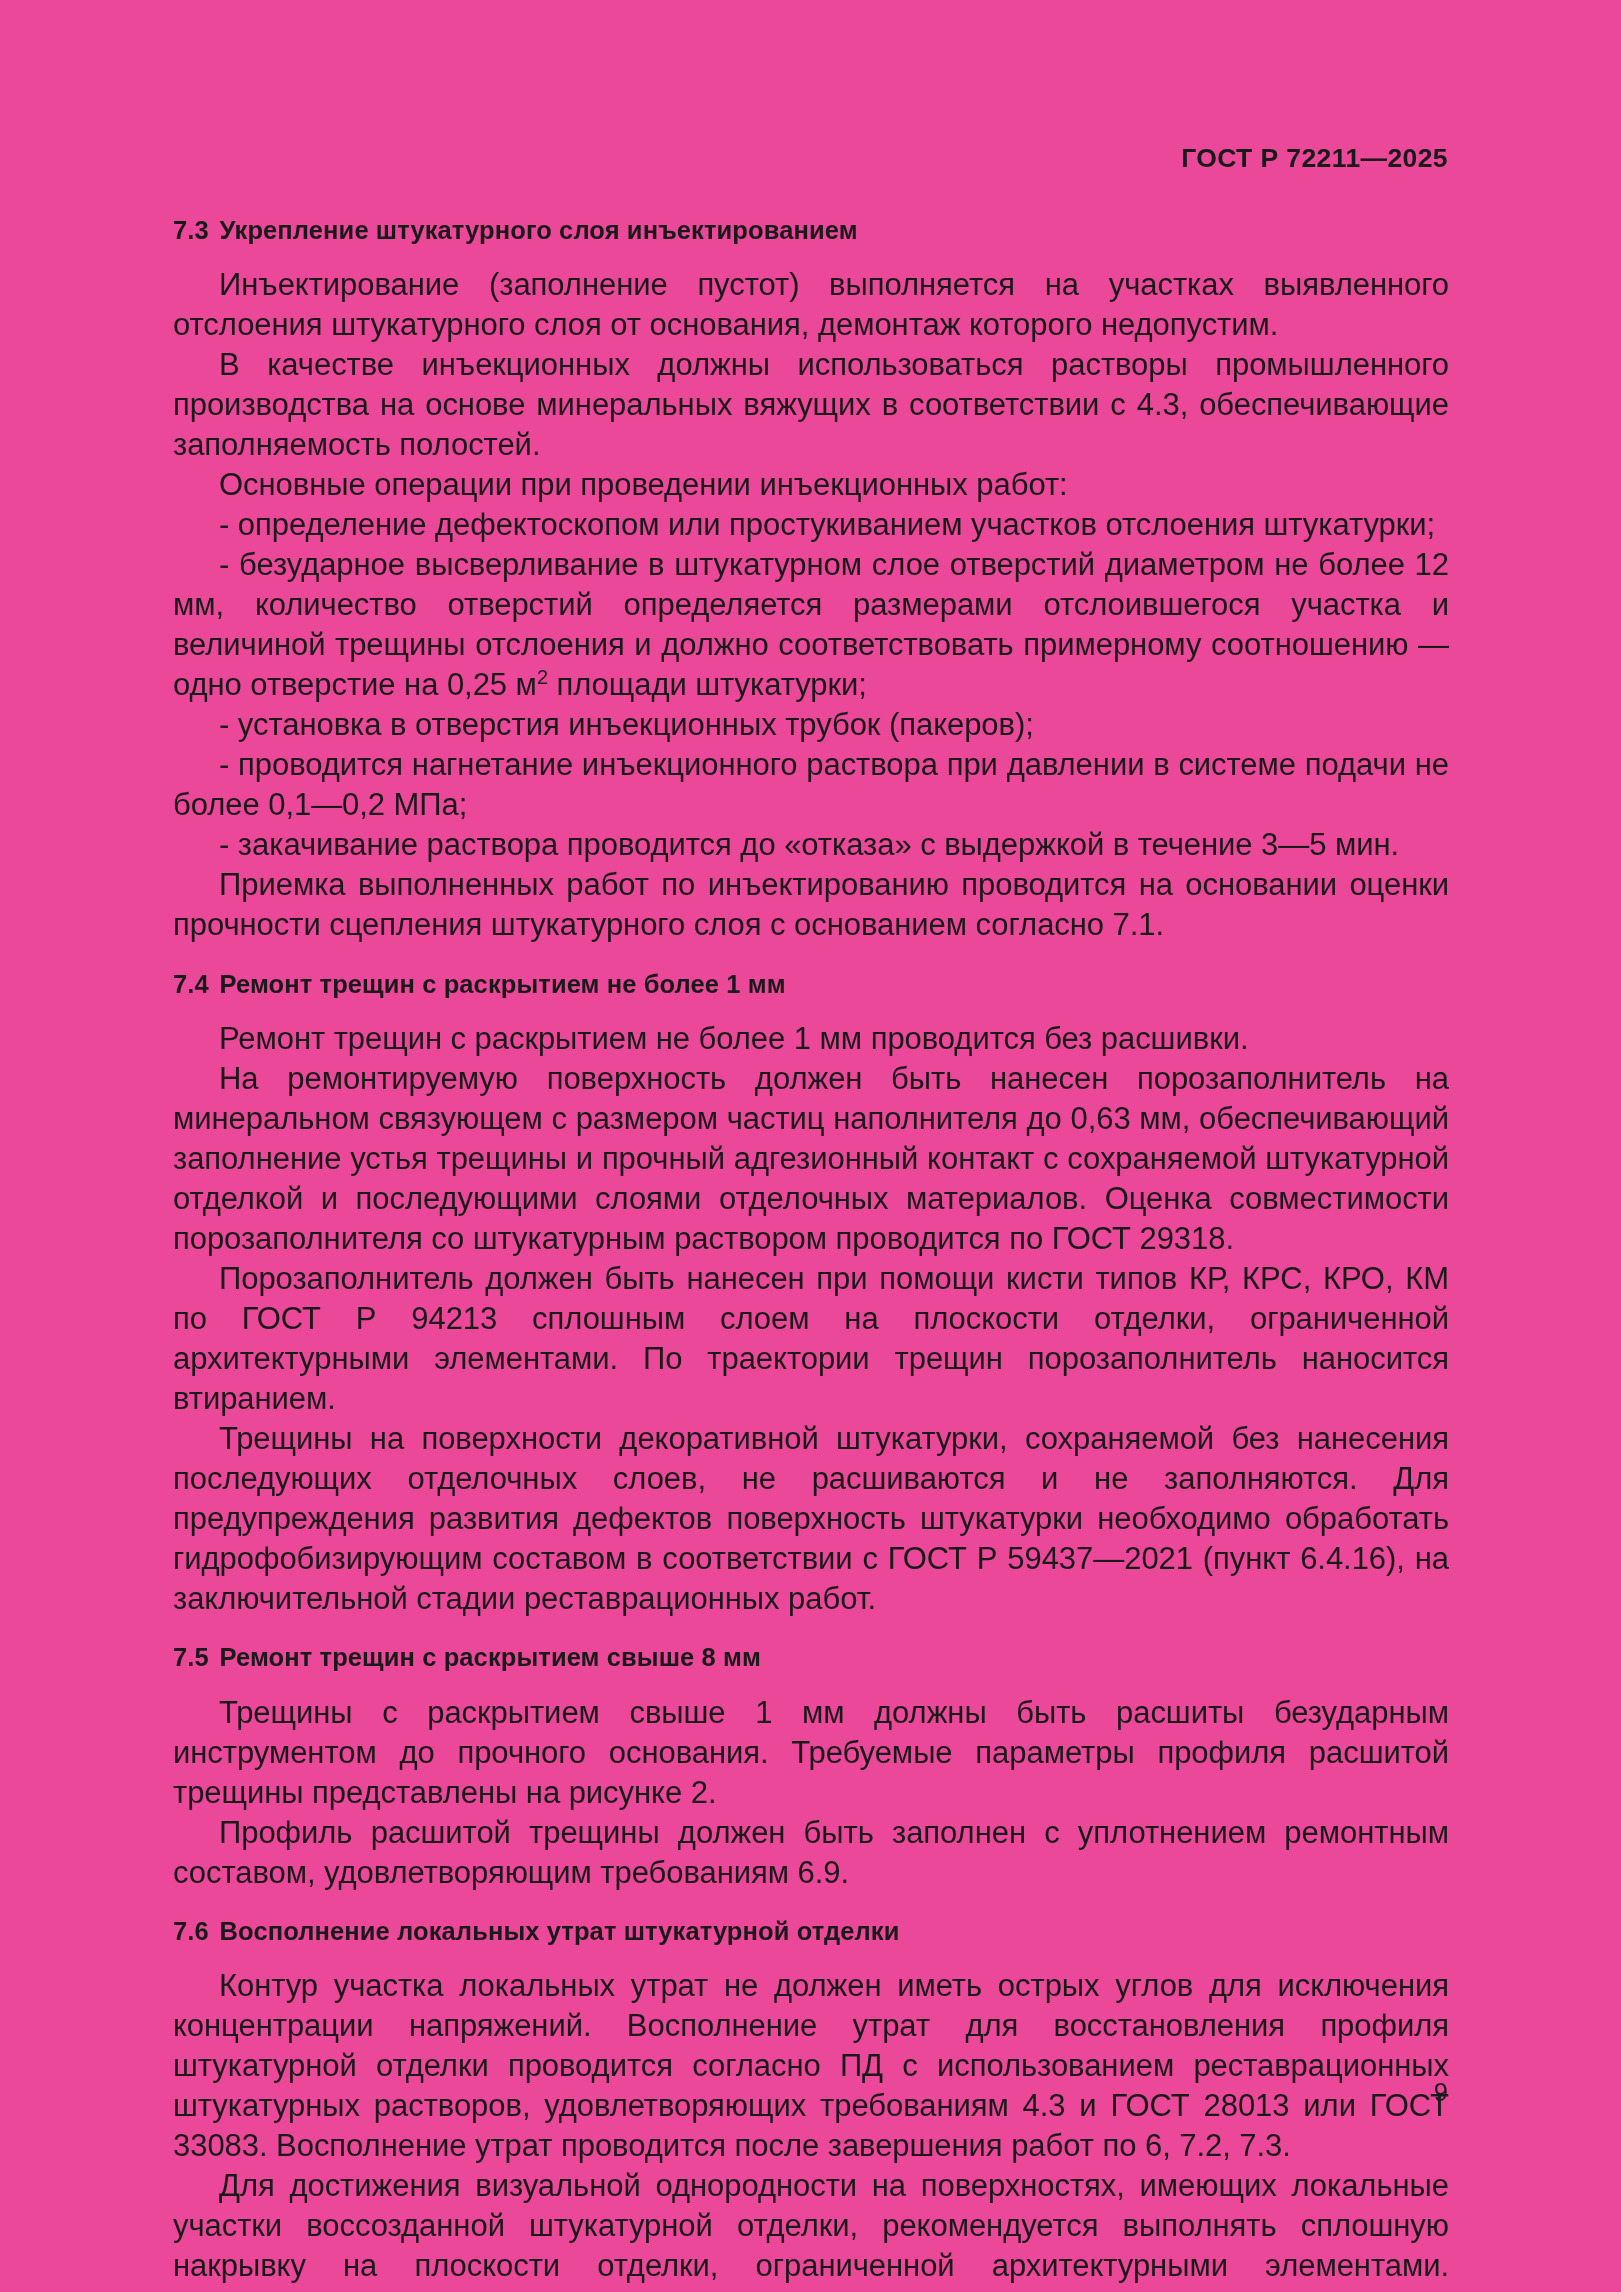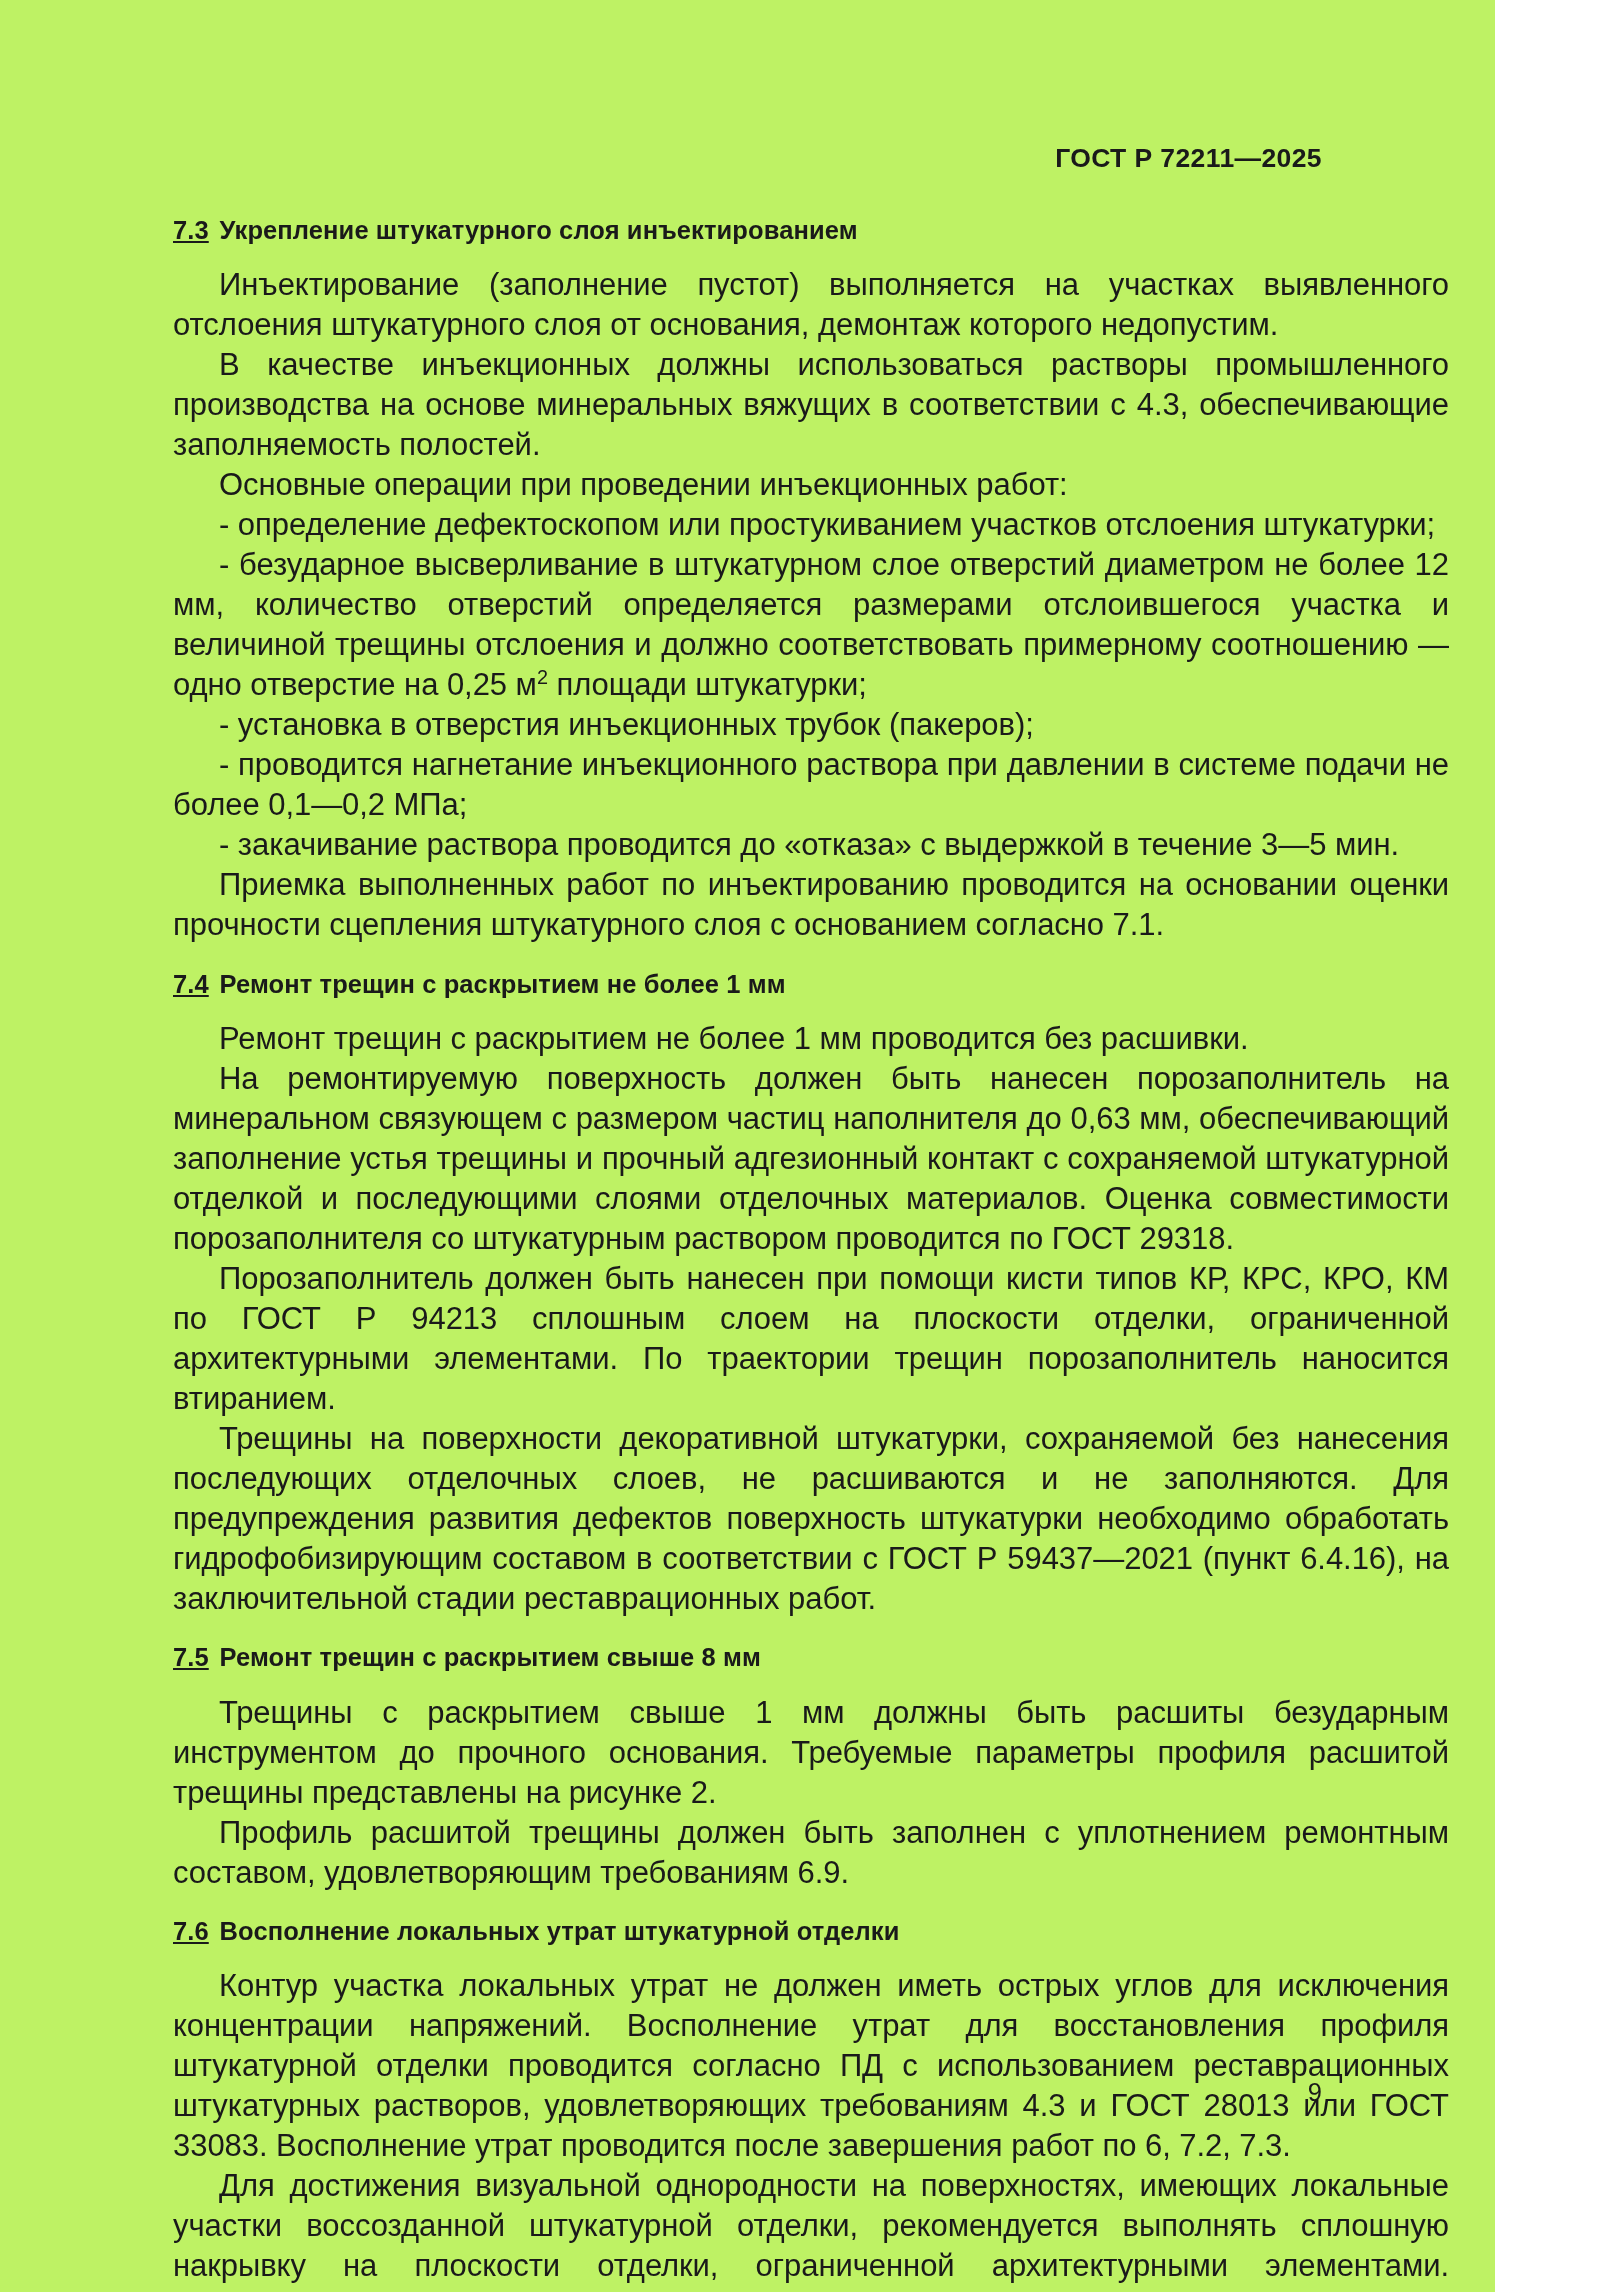--- a/index.html
+++ b/index.html
@@ -7,23 +7,23 @@
     margin: 0;
     padding: 0;
     background: #ffffff;
   }
   body {
     font-family: "Liberation Sans", "DejaVu Sans", sans-serif;
     color: #1a1a1a;
   }
   .page {
     position: relative;
-    width: 1495px;
+    width: 1621px;
     height: 2293px;
-    background: #bef264;
+    background: #ec4899;
     box-sizing: border-box;
     overflow: hidden;
   }
 
   
   .page-header {
     position: absolute;
     top: 145px;
     left: 0;
     right: 173px;
@@ -47,21 +47,20 @@
     font-size: 25.5px;
     font-weight: bold;
     margin: 0;
     padding: 0;
     line-height: 1.28;
     text-indent: 0;
     letter-spacing: 0.1px;
   }
   h2.section-heading .num {
     margin-right: 10.8px;
-    text-decoration: underline;
   }
 
   p.body-text {
     font-size: 31px;
     line-height: 40px;
     margin: 0;
     padding: 0;
     text-align: justify;
     text-justify: inter-word;
     text-indent: 46px;

